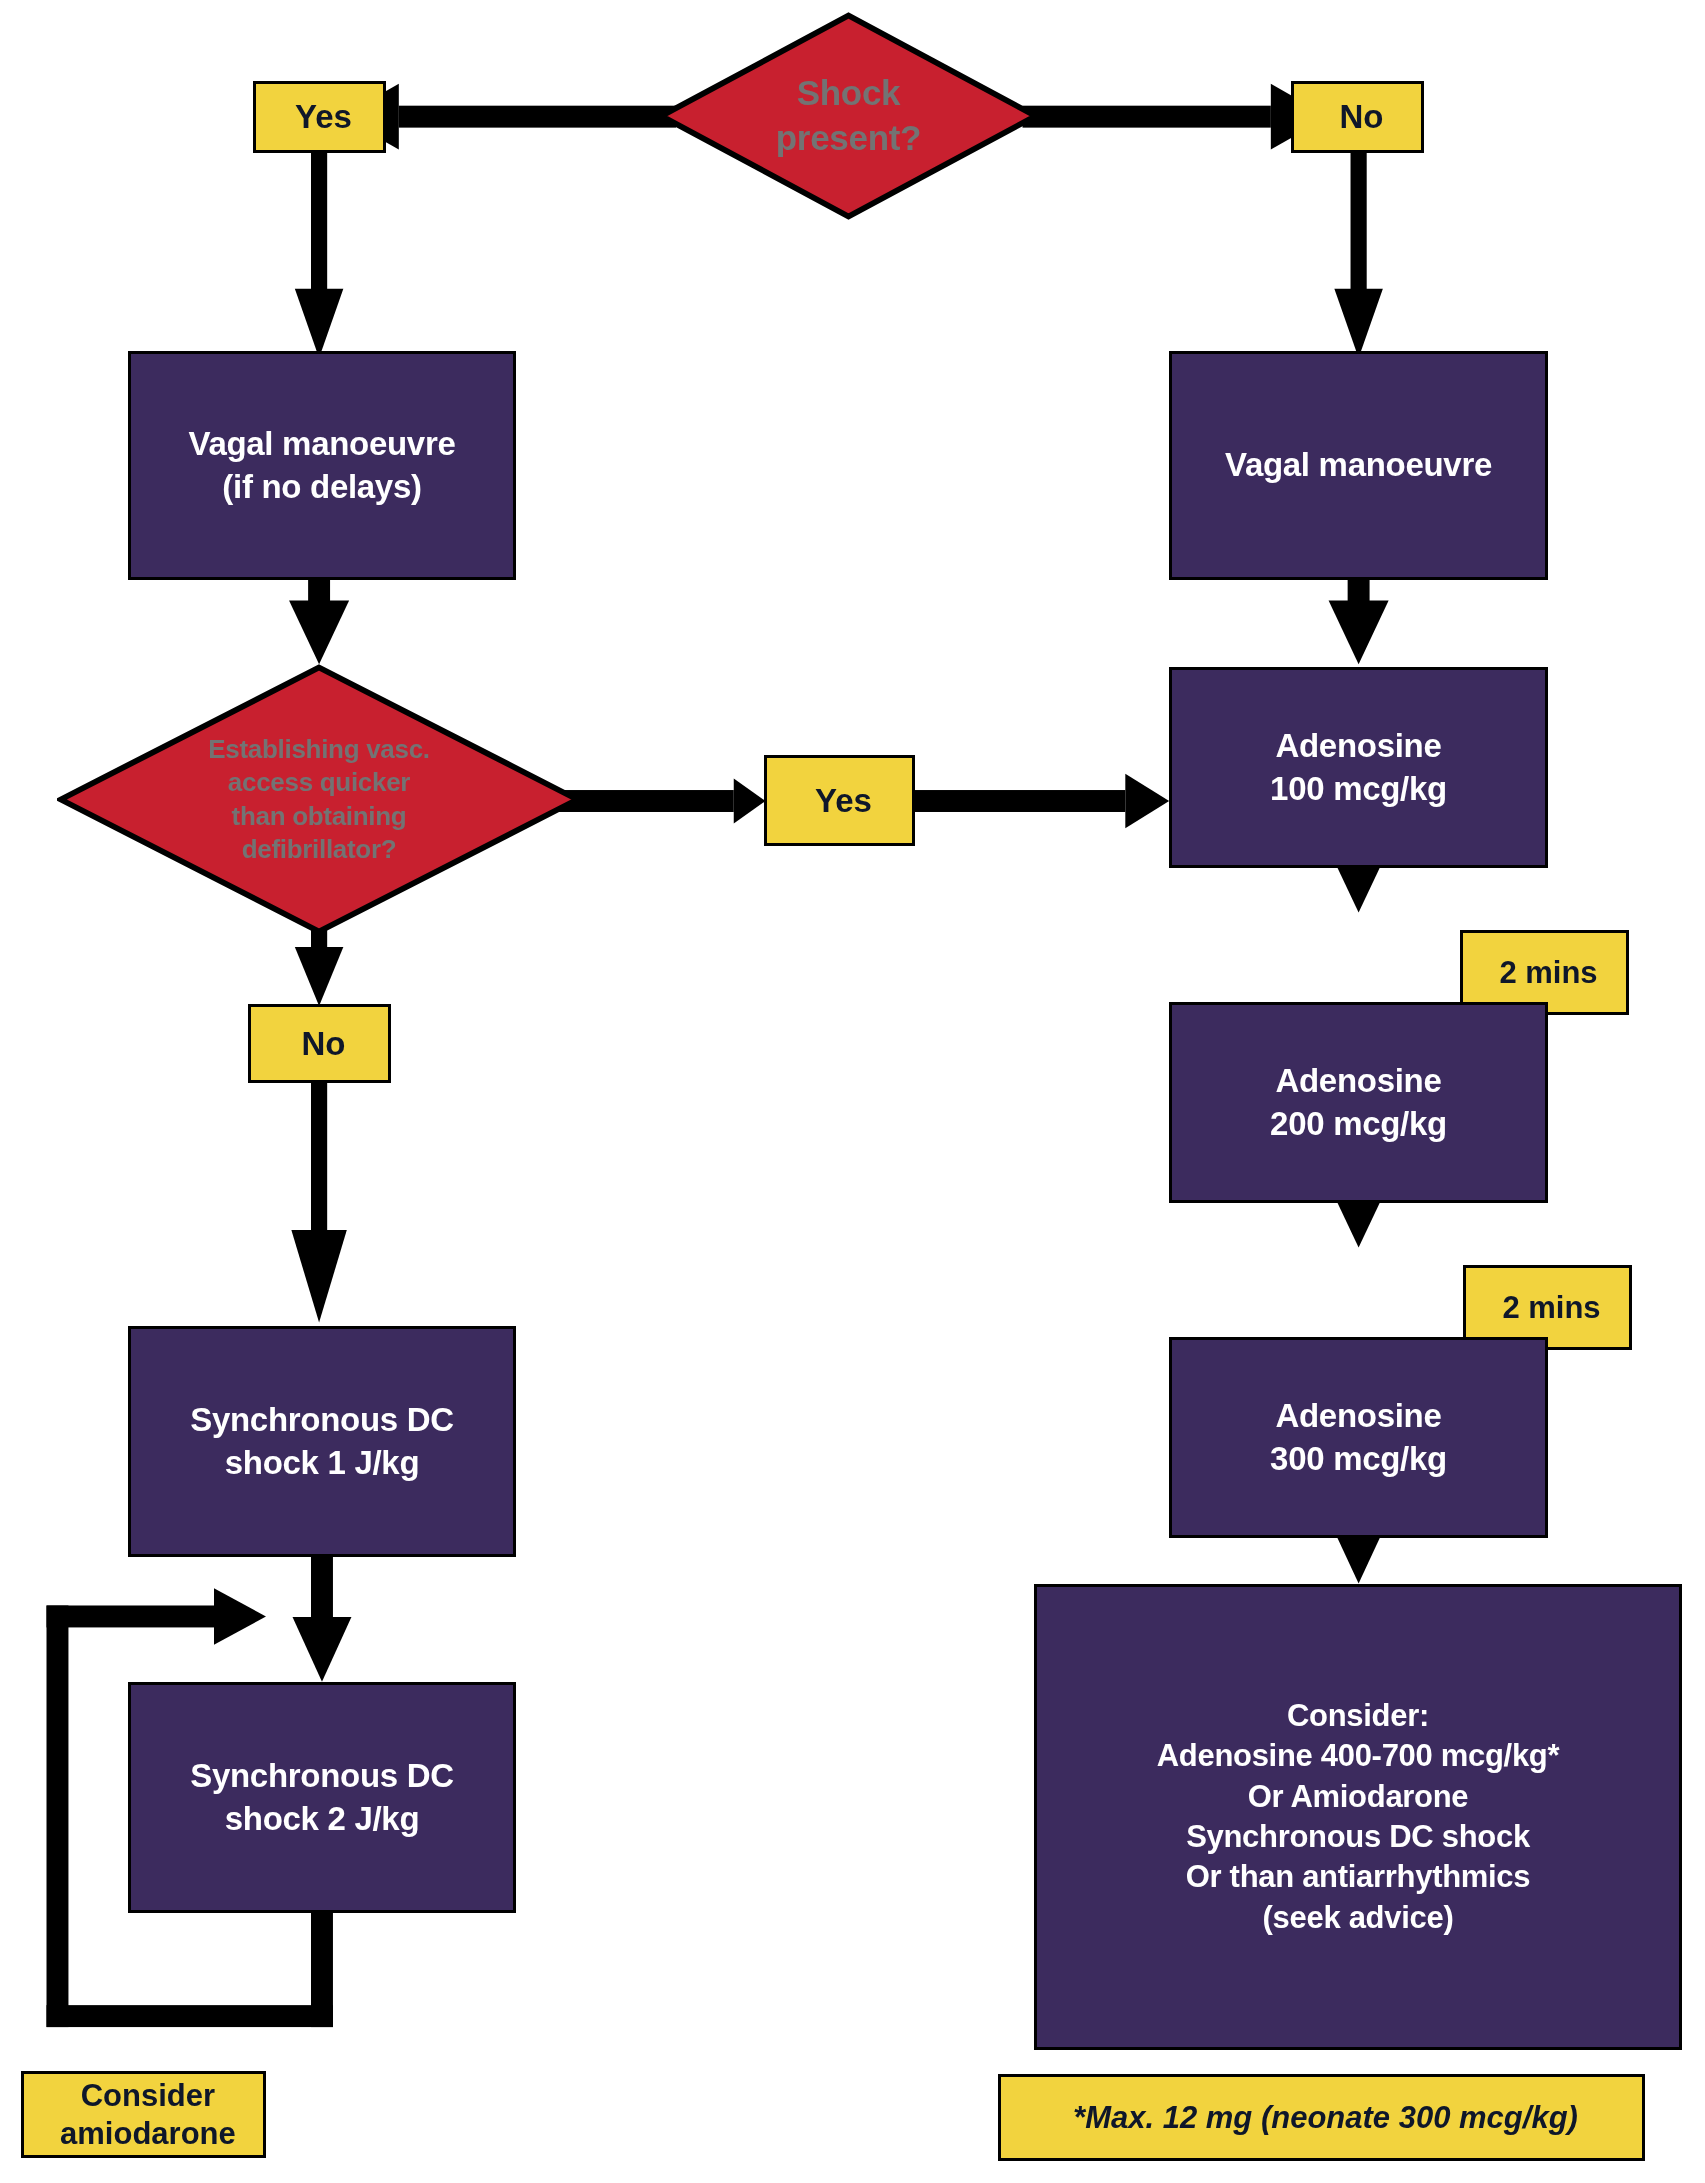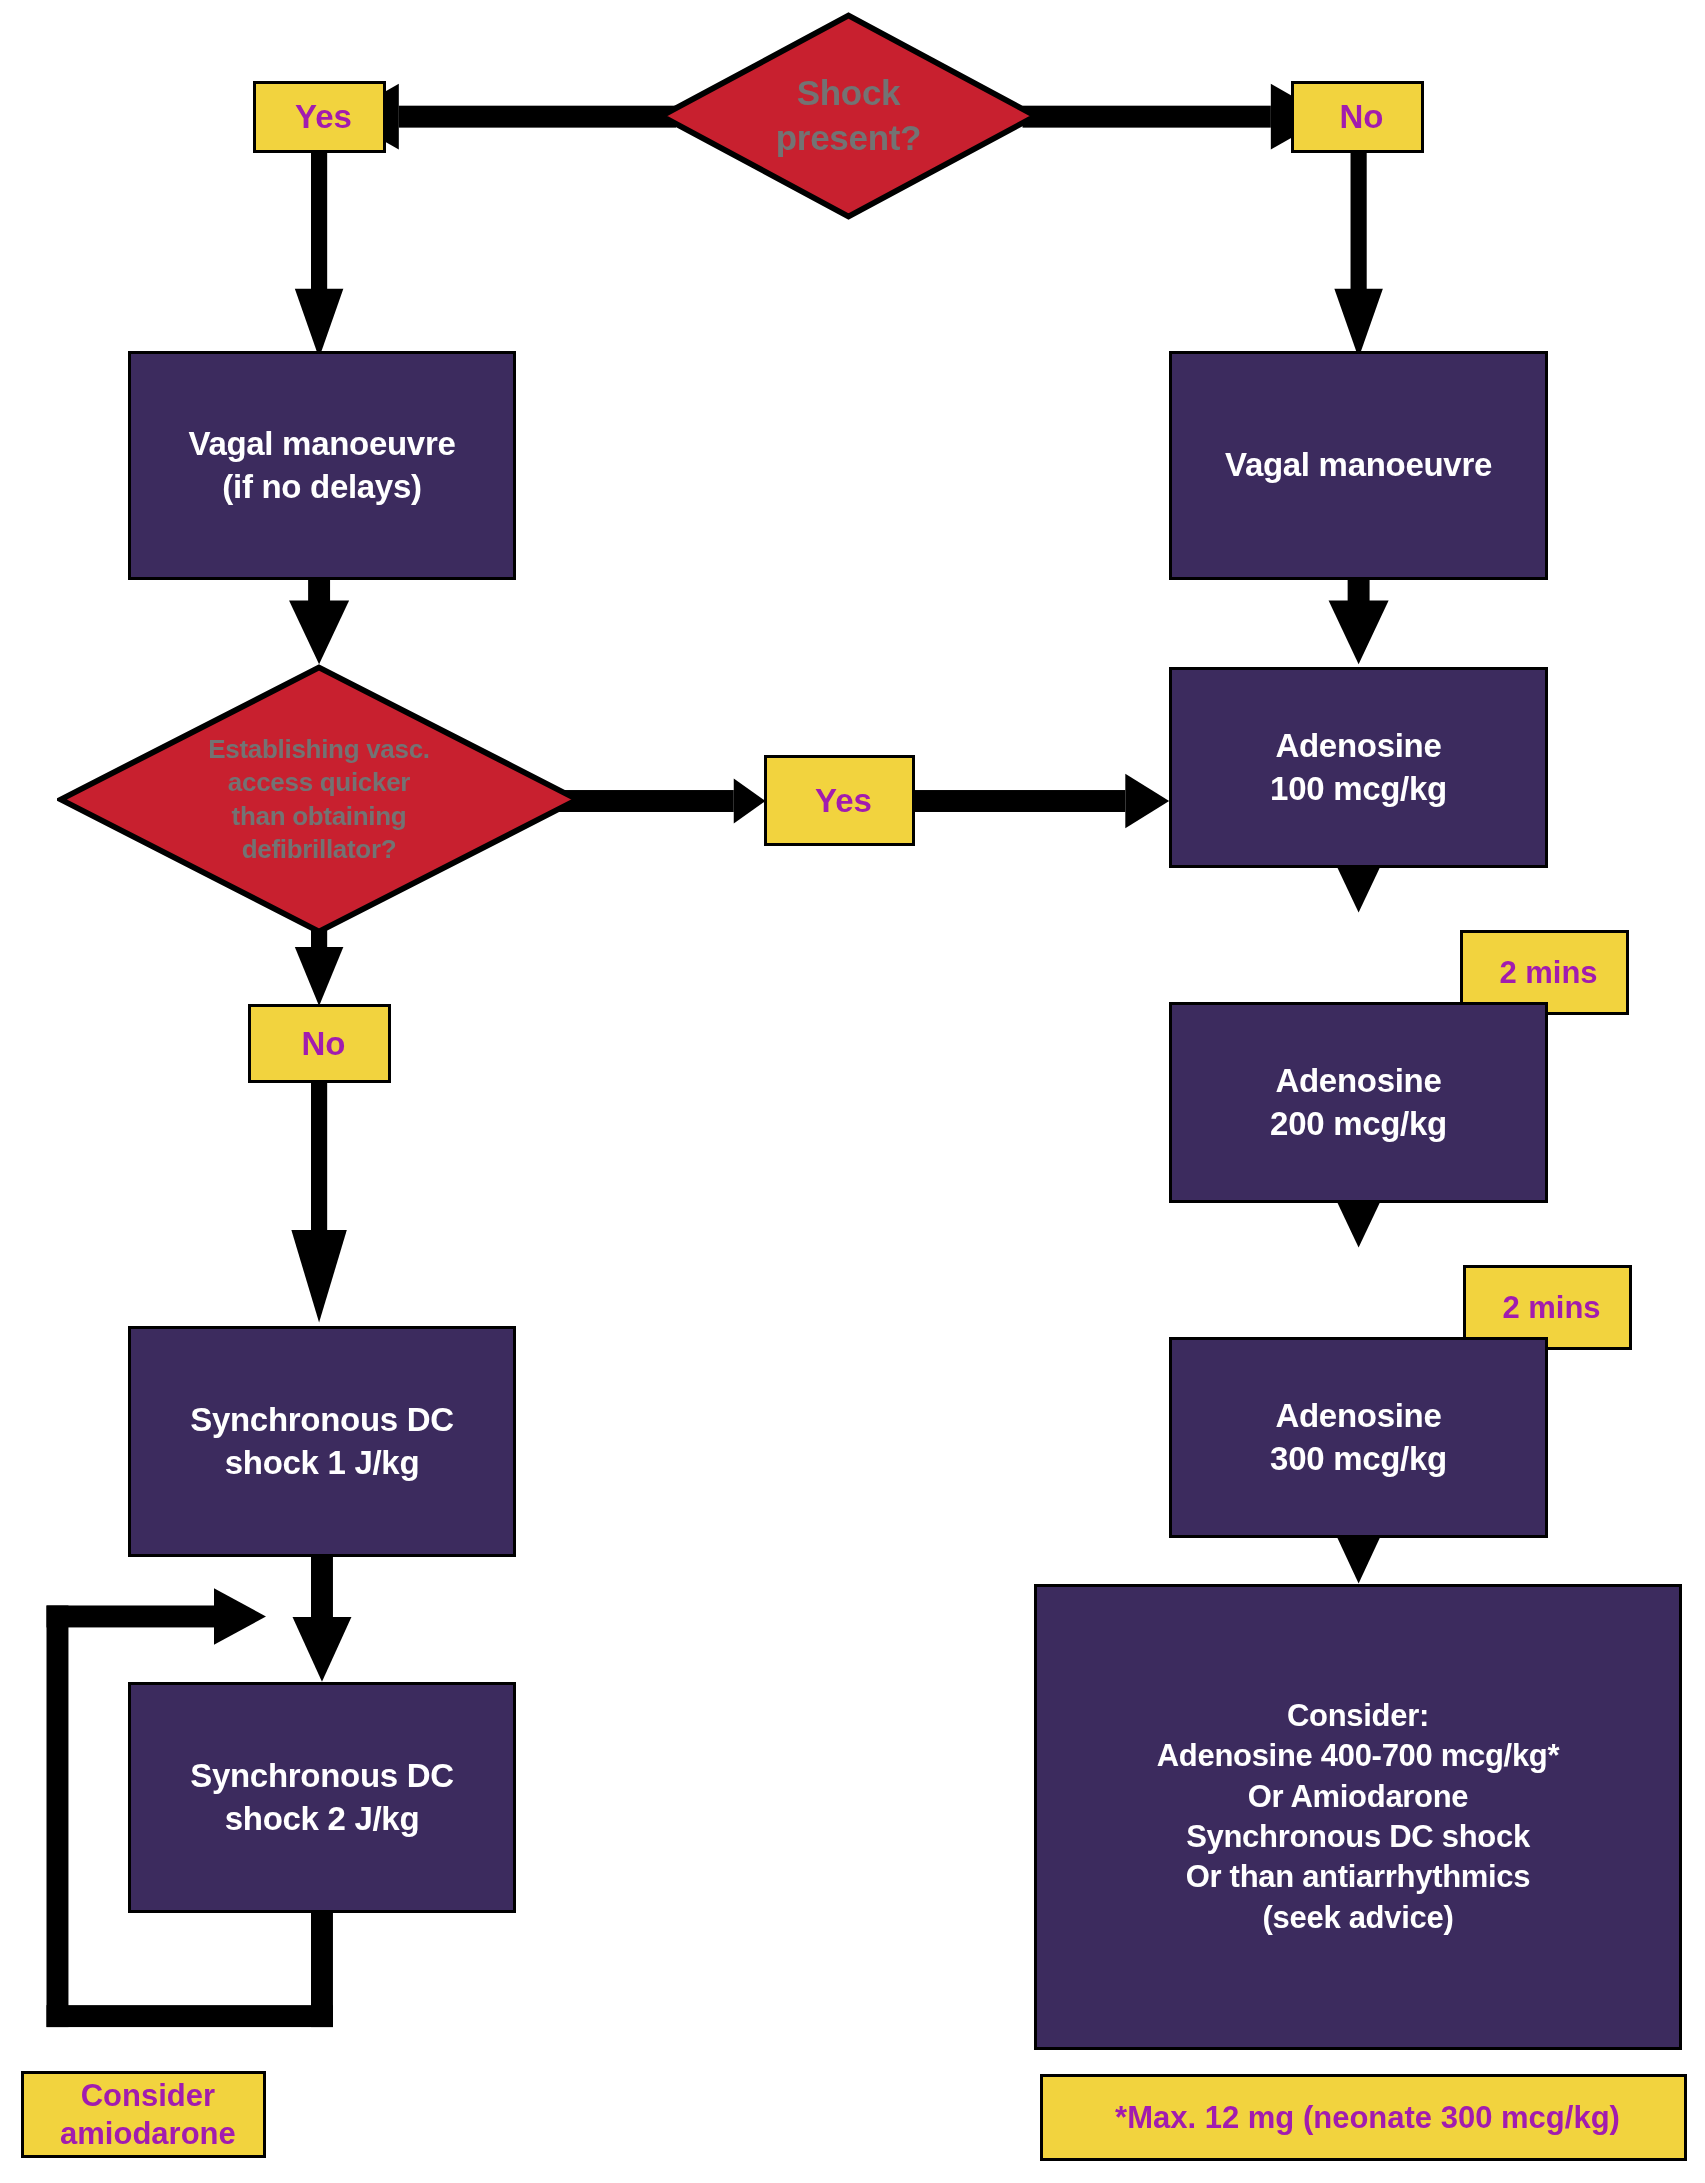--- a/index.html
+++ b/index.html
@@ -17,21 +17,21 @@
     border:3.5px solid #000000;
     background:#3C2B5E;
     color:#ffffff;
     font-weight:bold;
     line-height:1.30;
     letter-spacing:-0.3px;
   }
   .tag{
     border:3.5px solid #000000;
     background:#F2D33E;
-    color:#a21caf;
+    color:#0f172a;
     font-weight:bold;
     line-height:1.2;
     padding-left:8px;
   }
   .diamond-wrap{position:absolute;}
   .diamond-label{
     position:absolute;left:0;top:0;width:100%;height:100%;
     display:flex;align-items:center;justify-content:center;
     color:#737373;font-weight:bold;text-align:center;line-height:1.28;
     letter-spacing:-0.3px;pointer-events:none;
@@ -229,18 +229,18 @@
       <div>Synchronous DC shock</div>
       <div>Or than antiarrhythmics</div>
       <div>(seek advice)</div>
     </div>
   </div>
 
   <div class="node tag" style="left:21.4px;top:2071px;width:245px;height:87px;font-size:31px;">
     <span>Consider amiodarone</span>
   </div>
 
-  <div class="node tag" style="left:1040px;top:2074px;width:647px;height:87px;font-size:31px;">
+  <div class="node tag" style="left:998px;top:2074px;width:647px;height:87px;font-size:31px;font-style:italic;">
     <span>*Max. 12 mg (neonate 300 mcg/kg)</span>
   </div>
 
 </div>
 
 
 </body></html>

